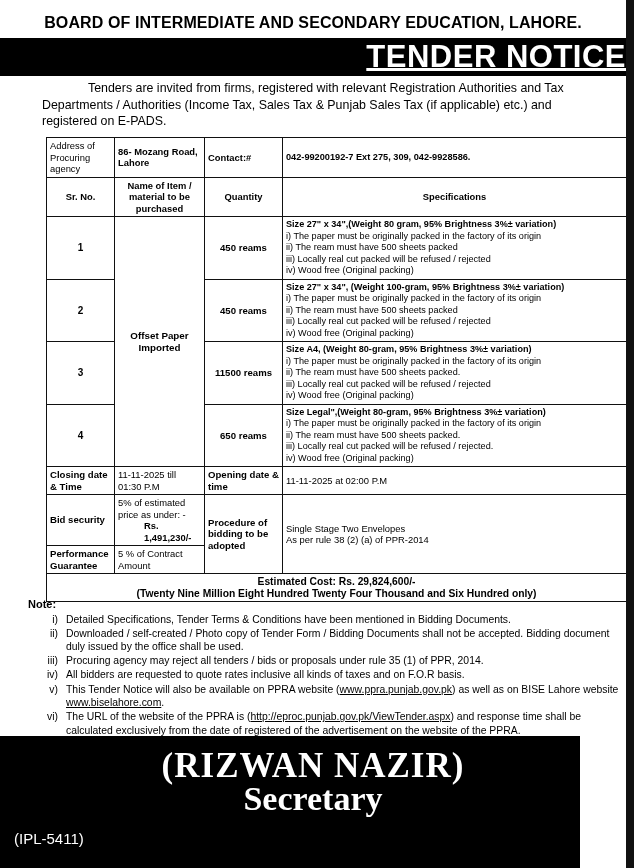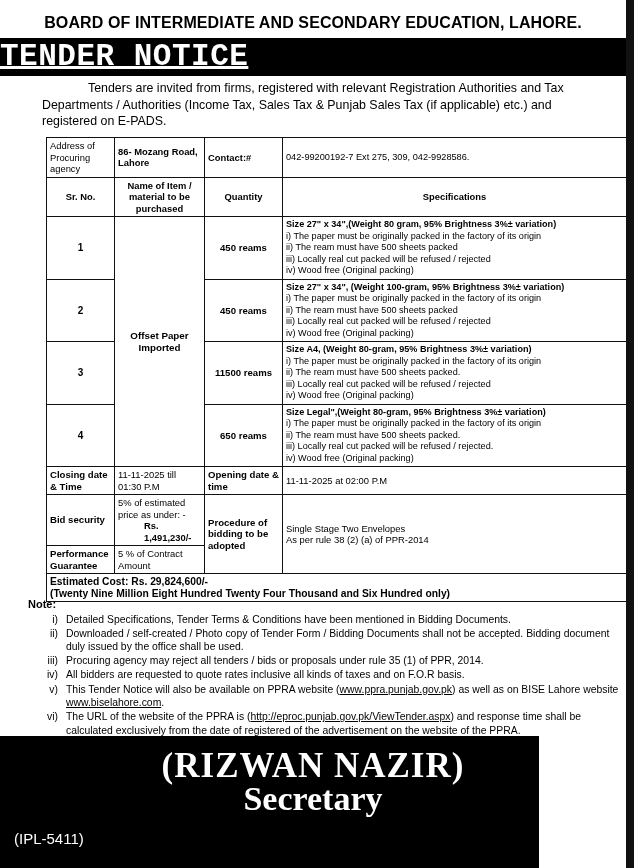--- a/index.html
+++ b/index.html
@@ -29,22 +29,22 @@
     letter-spacing:.1px;
   }
 
   .banner{
     position:absolute;left:0;top:38px;width:626px;height:38px;
     background:#000;
   }
   .banner-text{
     position:absolute;left:0;top:39px;width:626px;height:36px;
     color:#fff;background:transparent;
-    text-align:left;
-    font-family:Liberation Mono, monospace;
+    text-align:right;
+    font-family:Liberation Sans, sans-serif;
     font-weight:bold;
     font-size:31px;
     line-height:36px;
     letter-spacing:.5px;
     text-decoration:underline;
     text-underline-offset:1px;
   }
 
   .intro{
     position:absolute;left:42px;top:80px;width:560px;
@@ -61,56 +61,56 @@
   }
   .tbl td{
     border:1px solid #111;
     padding:2px 3px;
     vertical-align:middle;
     line-height:11.5px;
   }
   .hdr-addr{font-size:9.4px;line-height:11px;padding-left:5px;}
   .addr-val{font-weight:bold;font-size:9.4px;line-height:11.5px;padding-left:6px;}
   .contact-lbl{font-weight:bold;font-size:9.4px;padding-left:6px;}
-  .contact-val{font-weight:normal;font-size:9.2px;padding-left:8px;}
+  .contact-val{font-weight:bold;font-size:9.2px;padding-left:8px;}
   .colhdr{font-weight:bold;text-align:center;font-size:9.4px;line-height:11.5px;}
   .spec{
     font-size:9.1px;line-height:11.4px;
     padding:2px 4px;text-align:left;vertical-align:top;
   }
   .spec .sz{font-weight:bold;display:block;}
   .spec .li{display:block;}
   .srno{text-align:center;font-weight:bold;font-size:10px;}
   .qty{text-align:center;font-weight:bold;font-size:9.6px;margin-top:46px;}
   .item{text-align:center;font-weight:bold;font-size:9.8px;line-height:12px;}
 
   .dt-lbl{font-weight:bold;font-size:9.6px;padding-left:6px;line-height:12px;}
   .dt-val{font-size:9.4px;padding-left:8px;line-height:12px;}
   .bs-val{font-size:9.4px;padding-left:8px;line-height:13px;}
   .bs-val .amt{display:block;padding-left:26px;font-weight:bold;}
   .proc-val{font-size:9.4px;padding-left:8px;line-height:13px;}
   .est{
-    text-align:left;font-weight:bold;font-size:10.3px;line-height:13.5px;
+    text-align:center;font-weight:bold;font-size:10.3px;line-height:13.5px;
     padding:3px 2px;
   }
 
   
   .notes{
     position:absolute;left:28px;top:598px;width:598px;
     font-size:10.4px;line-height:13.6px;
   }
   .notes-title{font-weight:bold;font-size:11px;margin-bottom:1px;}
   .note-row{display:flex;align-items:flex-start;margin-bottom:.5px;}
   .note-num{width:30px;flex:0 0 30px;text-align:right;padding-right:8px;}
   .note-txt{flex:1;}
   .u{text-decoration:underline;}
 
   
   .footer{
-    position:absolute;left:0;top:736px;width:539px;height:132px;
+    position:absolute;left:0;top:736px;width:580px;height:132px;
     background:#000;color:#fff;
   }
   .sig-name{
     position:absolute;left:0;top:10px;width:626px;
     text-align:center;
     font-family:"Liberation Serif",serif;
     font-weight:bold;
     font-size:35px;
     letter-spacing:1px;
   }

